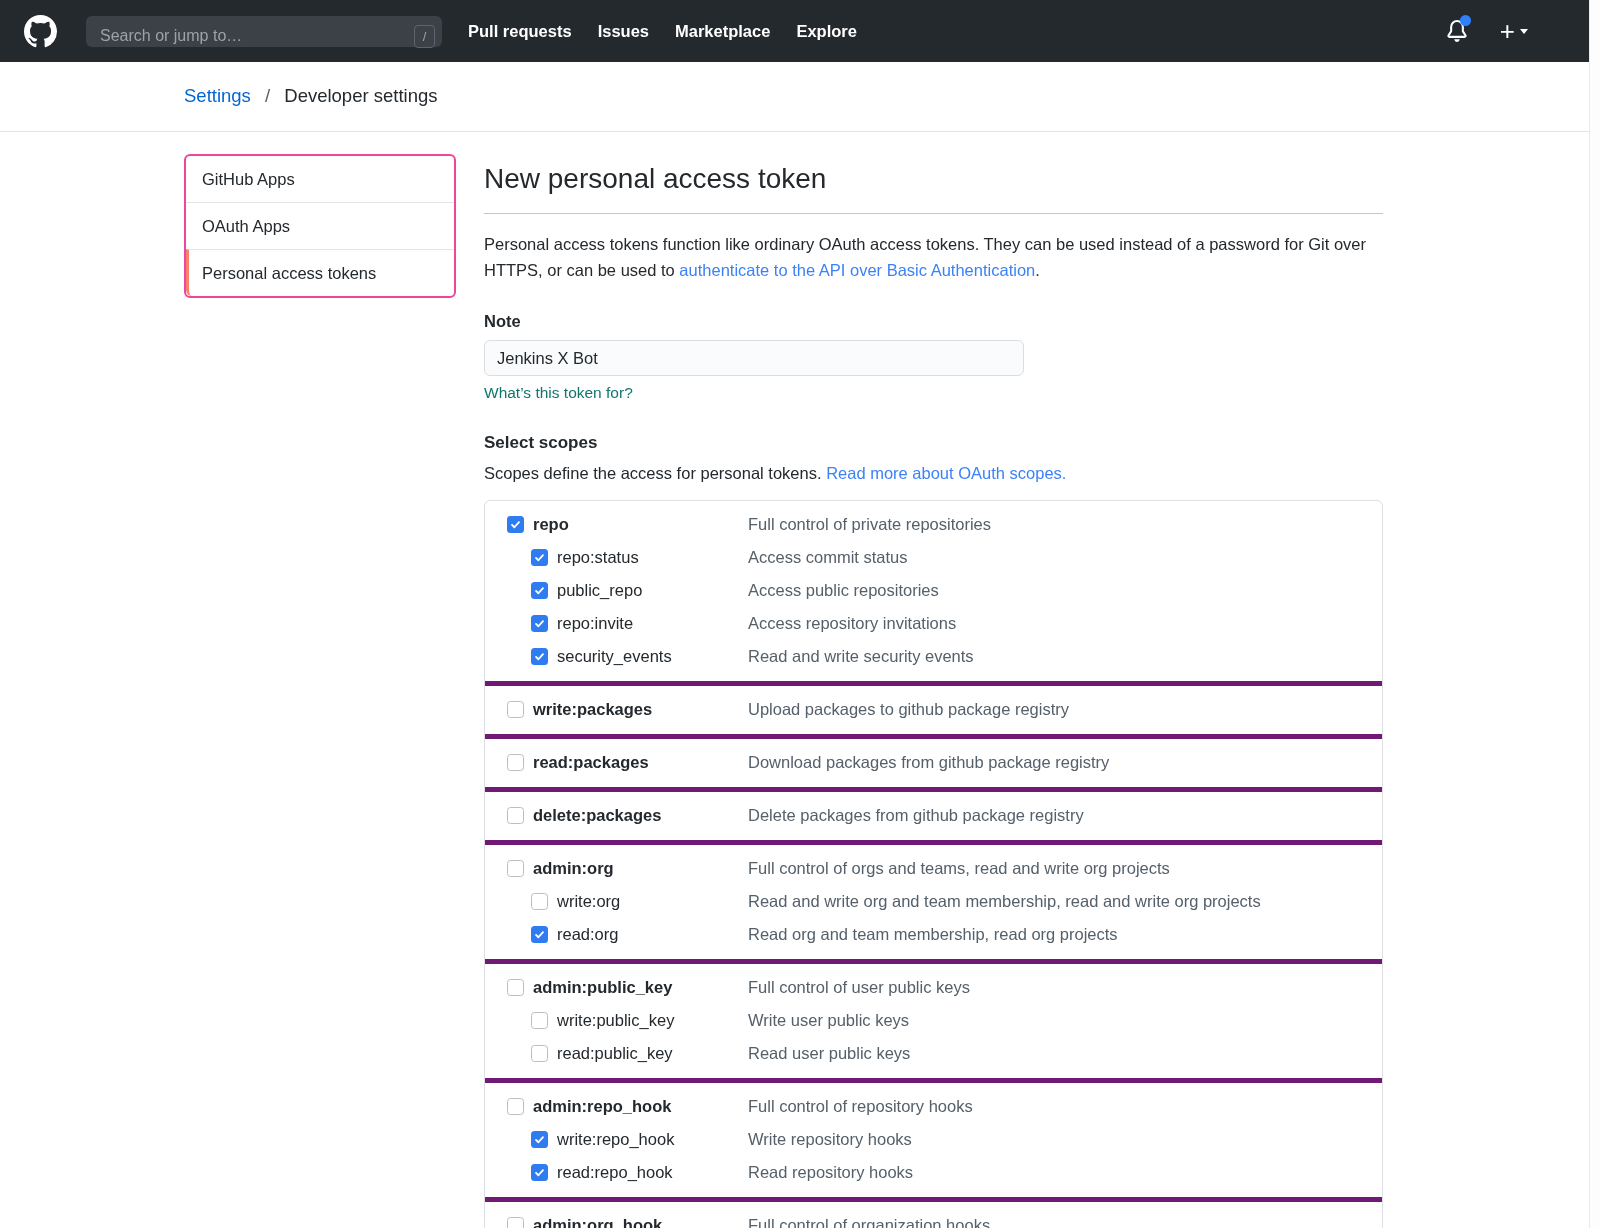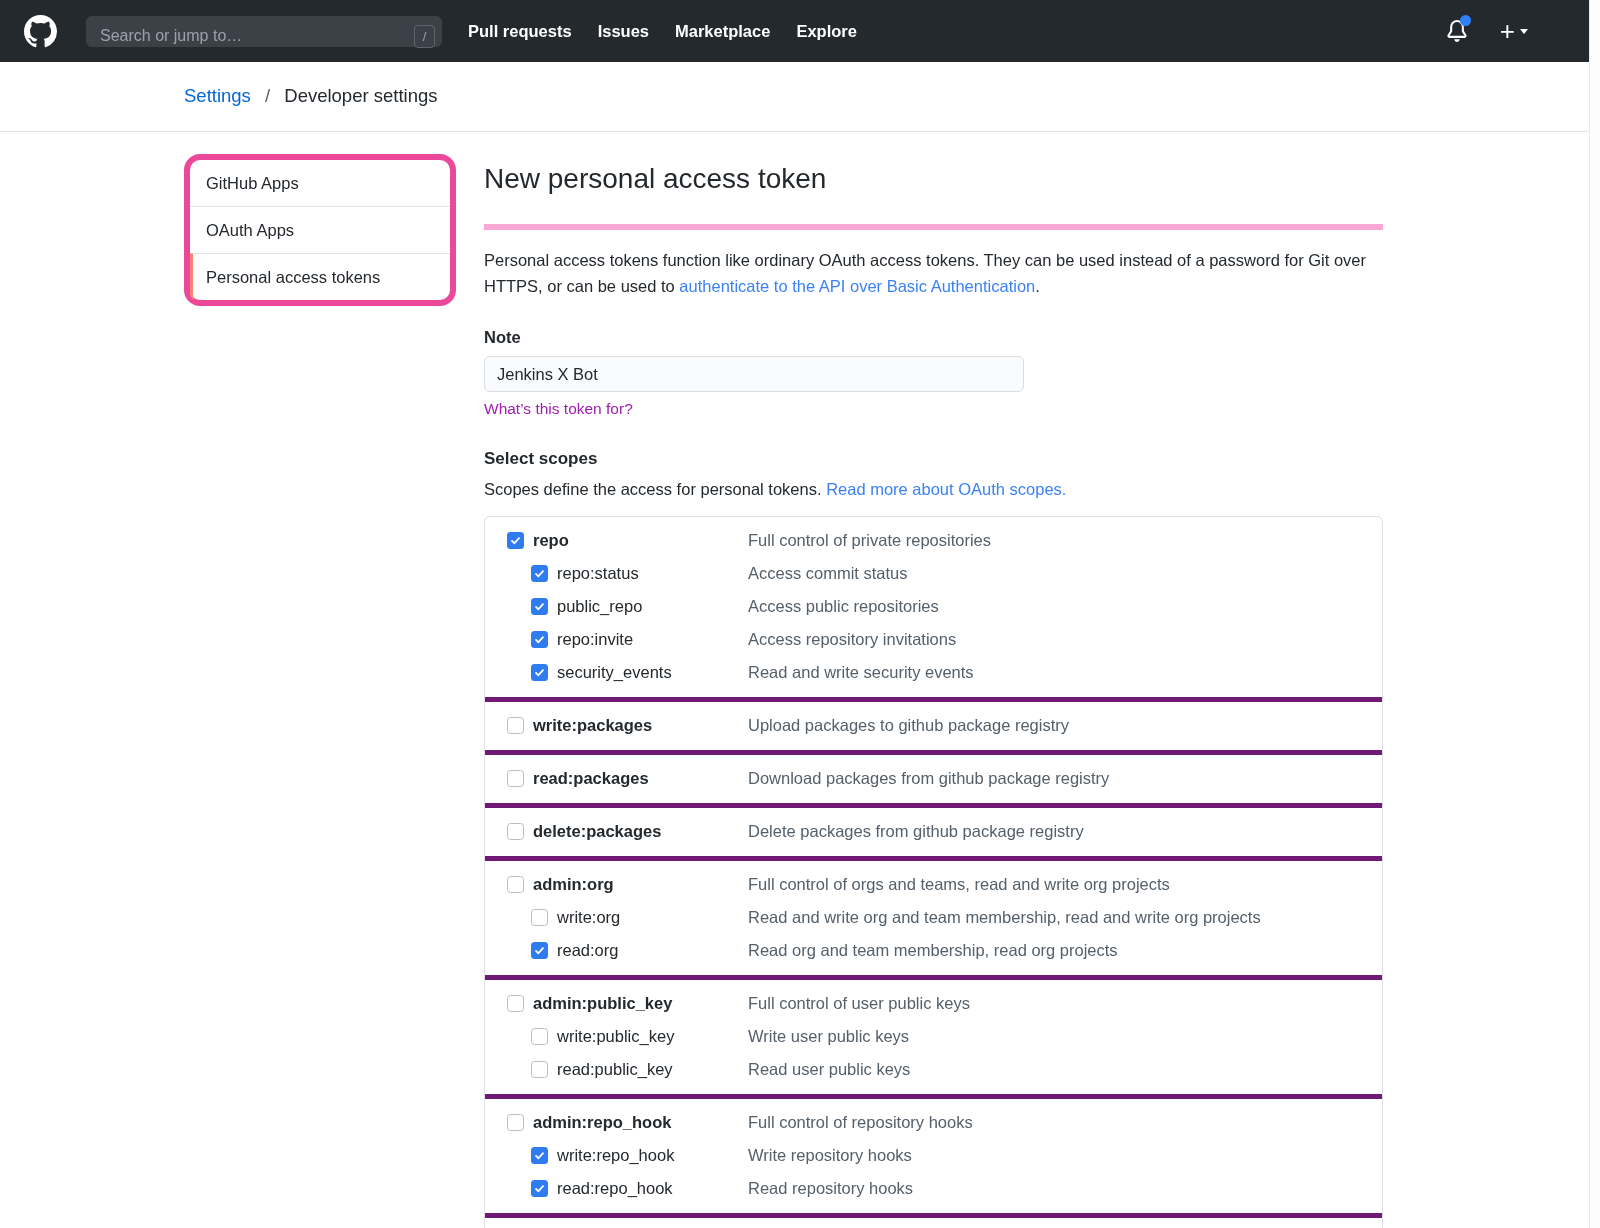--- a/index.html
+++ b/index.html
@@ -65,48 +65,48 @@
   .breadcrumb { margin-left:184px; padding:23px 0 24px; font-size:18.5px; }
   .crumb-link { color:#0366d6; cursor:pointer; }
   .crumb-sep { color:#586069; margin:0 9px; }
   .crumb-current { color:#24292e; }
 
   
   .container { margin-left:184px; width:1199px; display:flex; margin-top:22px; }
 
   
   .sidebar {
-    width:272px; flex:none; border:6px solid #ec4899; border-radius:16px;
+    width:272px; flex:none; border:2px solid #ec4899; border-radius:6px;
     align-self:flex-start; background:#fff;
   }
   .sidebar-item {
     padding:13px 16px; font-size:16.5px; border-top:1px solid #e1e4e8;
     cursor:pointer; line-height:20px;
   }
   .sidebar-item:first-child { border-top:none; border-radius:6px 6px 0 0; }
   .sidebar-item:last-child { border-radius:0 0 6px 6px; }
   .sidebar-item.active { border-left:3px solid #f9826c; padding-left:13px; }
 
   
   .main { flex:1; margin-left:28px; min-width:0; }
   .page-title {
     margin:6px 0 0; font-size:28px; font-weight:400; line-height:38px;
-    padding-bottom:26px; border-bottom:6px solid #f9a8d4;
+    padding-bottom:15px; border-bottom:1px solid #f9a8d4;
   }
   .intro { margin:17px 0 0; font-size:16.5px; line-height:26px; color:#24292e; }
   .intro a, .scopes-desc a { color:#3b82f6; cursor:pointer; }
 
   .note-label { margin-top:29px; font-weight:700; font-size:16.5px; }
   .note-input {
     margin-top:9px; display:block; width:540px; height:36px;
     background:#fafbfc; border:1px solid #dbdee1; border-radius:6px;
     padding:0 12px; font-size:16.5px; color:#24292e; outline:none;
     font-family:"Liberation Sans", sans-serif;
   }
-  .note-help { margin-top:8px; color:#a21caf; font-size:15.5px; }
+  .note-help { margin-top:8px; color:#0f766e; font-size:15.5px; }
 
   .scopes-heading { margin-top:31px; font-weight:700; font-size:17px; }
   .scopes-desc { margin-top:11px; font-size:16.5px; }
 
   .scopes-box { margin-top:14px; border:1px solid #dcdfe3; border-radius:6px; }
   .scope-group { padding:13px 20px 14px 22px; border-top:5px solid #701a75; }
   .scope-group:first-child { border-top:none; }
   .scope-row { display:flex; align-items:flex-start; margin-top:12px; line-height:21px; }
   .scope-row:first-child { margin-top:0; }
   .scope-left { width:241px; flex:none; display:flex; align-items:center; }

